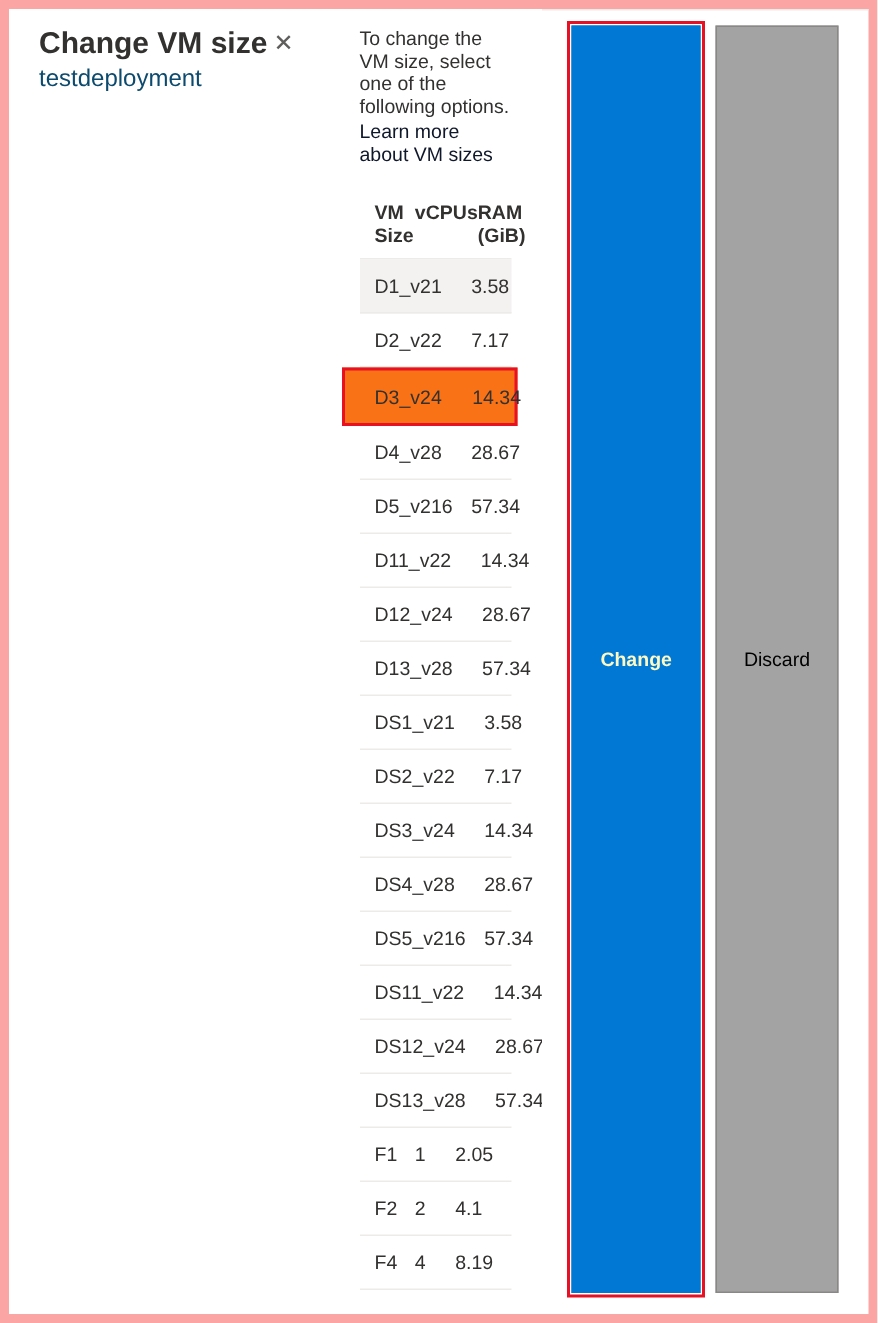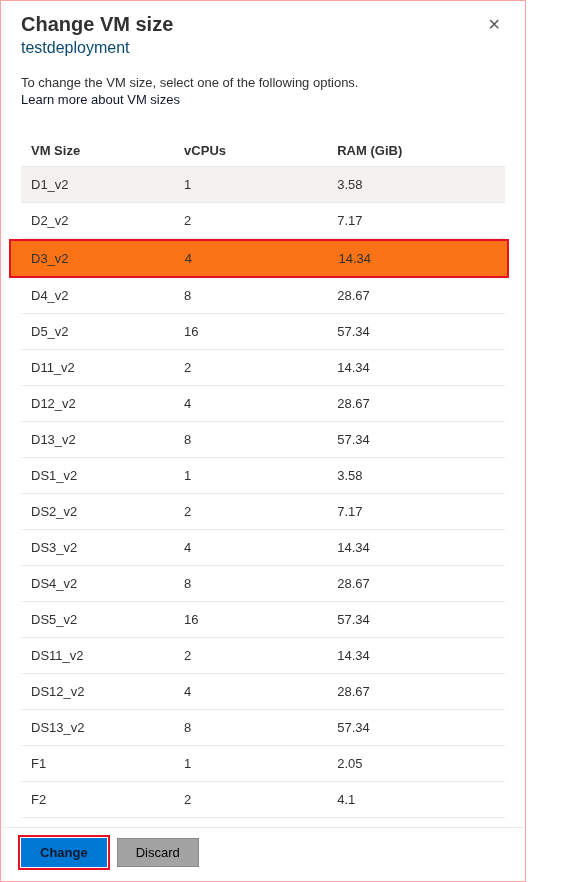--- a/index.html
+++ b/index.html
@@ -11,25 +11,25 @@
       font-family: "Segoe UI", Arial, sans-serif;
       font-size: 13px;
       color: #323130;
       background: #fff;
       width: 585px;
       height: 882px;
       overflow: hidden;
       position: relative;
     }
     .panel {
-      width: 526px;
+      width: 585px;
       height: 882px;
       display: flex;
-      flex-direction: column;
-      border: 1px solid #fca5a5;
+      flex-direction: row;
+      border: 6px solid #fca5a5;
     }
     .header {
       padding: 12px 20px 6px 20px;
       display: flex;
       justify-content: space-between;
       align-items: flex-start;
     }
     .header-left {
       display: flex;
       flex-direction: column;
@@ -70,21 +70,21 @@
       color: #323130;
       margin-bottom: 2px;
     }
     .link {
       color: #0f172a;
       font-size: 13px;
       cursor: pointer;
     }
     .table {
       width: 100%;
-      margin-top: 28px;
+      margin-top: 16px;
       border-collapse: collapse;
     }
     .th-row {
       display: flex;
       padding: 8px 10px;
       font-weight: 600;
       font-size: 13px;
       border-bottom: 1px solid #edebe9;
     }
     .row {
@@ -110,21 +110,21 @@
     .btn {
       padding: 6px 18px;
       font-size: 13px;
       border: 1px solid #8a8886;
       background: #a3a3a3;
       cursor: pointer;
       font-family: inherit;
     }
     .btn-primary {
       background: #0078d4;
-      color: #0f172a;
+      color: #fef9c3;
       border: 1px solid #0078d4;
       outline: 2px solid #e81123;
       outline-offset: 1px;
       font-weight: 600;
     }
     .highlight-red {
       border: 2px solid #e81123 !important;
     }
     #rows-container .row.highlight-red {
       margin-left: -12px;

